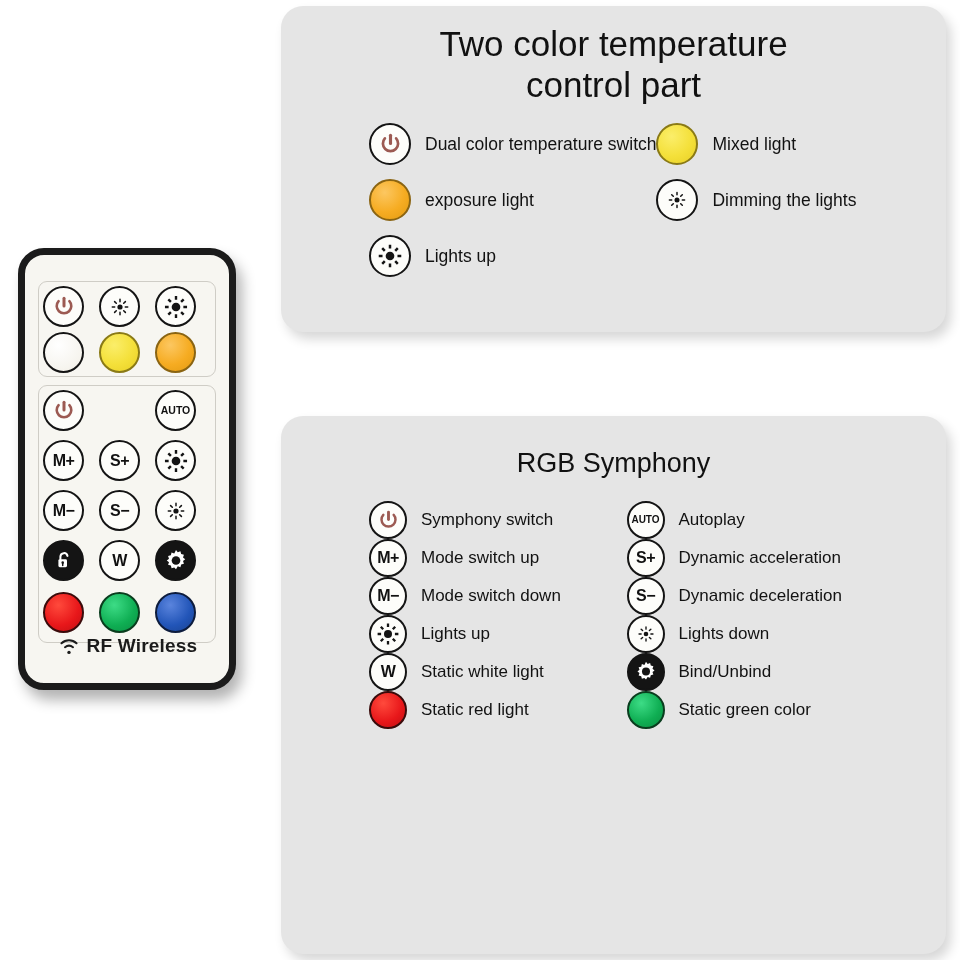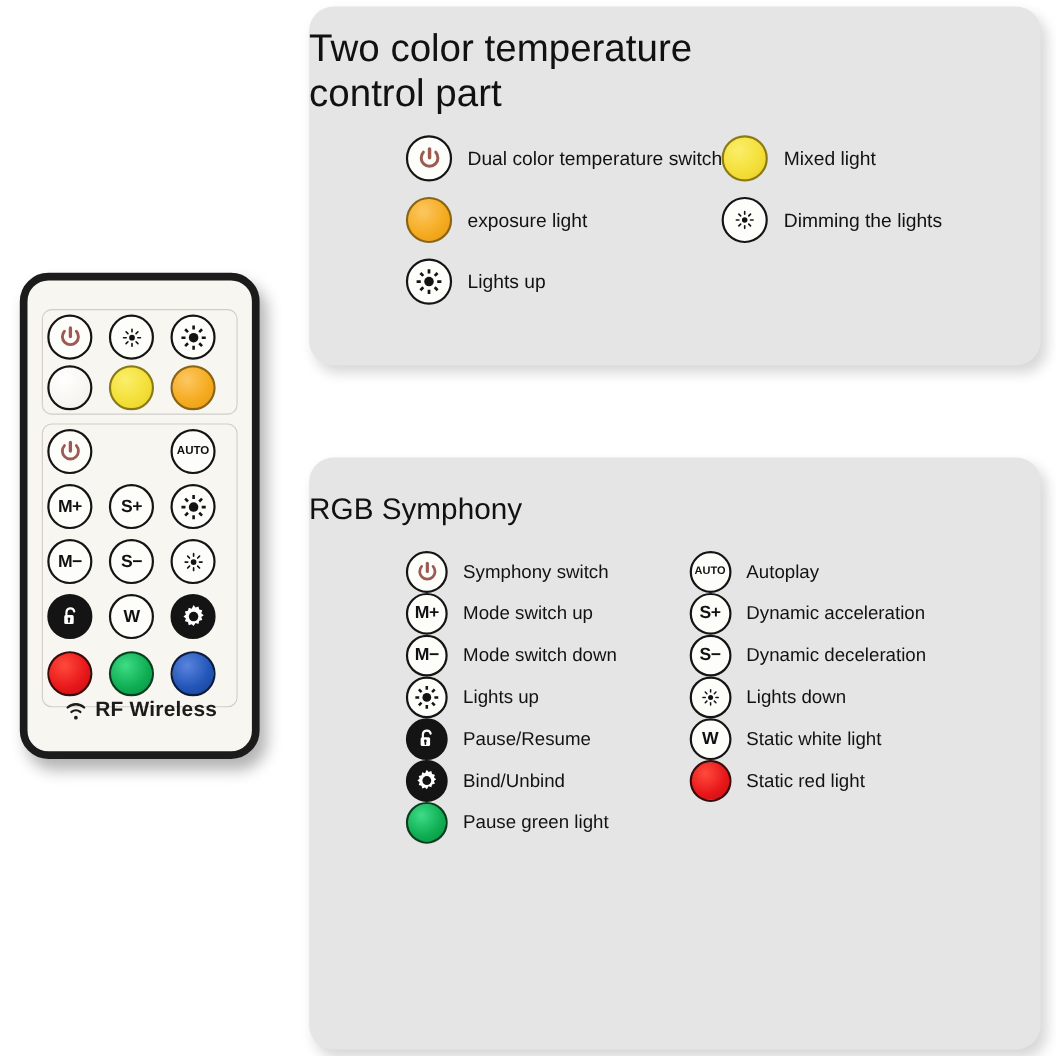--- a/index.html
+++ b/index.html
@@ -81,21 +81,21 @@
   .info-panel {
     position: absolute;
     background: #e5e5e5;
     border-radius: 22px;
     box-shadow: 5px 7px 12px rgba(0,0,0,0.16);
   }
   #panel-cct { left: 281px; top: 6px; width: 665px; height: 326px; }
   #panel-rgb { left: 281px; top: 416px; width: 665px; height: 538px; }
 
   .panel-title {
-    text-align: left;
+    text-align: center;
     color: #111;
     font-weight: normal;
     line-height: 1.16;
   }
   #cct-title { font-size: 35px; padding-top: 18px; }
   #rgb-title { font-size: 27px; padding-top: 32px; }
 
   .legend-grid {
     display: grid;
     grid-template-columns: 1fr 1fr;
@@ -415,31 +415,20 @@
           <circle cx="12" cy="12" r="2.5" fill="#141414"></circle>
           <g stroke="#141414" stroke-width="1.5" stroke-linecap="round">
             <path d="M12 4.4v2.3M12 17.3v2.3M4.4 12h2.3M17.3 12h2.3"></path>
             <path d="M6.7 6.7l1.6 1.6M15.7 15.7l1.6 1.6M17.3 6.7l-1.6 1.6M8.3 15.7l-1.6 1.6"></path>
           </g>
         </svg>
       </span>
       <span class="legend-text">Lights down</span>
     </div>
 
-    <div class="legend-row">
-      <span class="token sm fill-black">
-        <svg width="24" height="24" viewBox="0 0 24 24">
-          <path d="M8.4 10.2V7.6a3.6 3.6 0 0 1 7.1-0.7" stroke="#fff" stroke-width="2" fill="none" stroke-linecap="round"></path>
-          <rect x="6.4" y="10.2" width="8.6" height="8" rx="1.4" fill="#fff"></rect>
-          <circle cx="10.7" cy="13.6" r="1.25" fill="#141414"></circle>
-          <path d="M10.7 14.3v2.2" stroke="#141414" stroke-width="1.5" stroke-linecap="round"></path>
-        </svg>
-      </span>
-      <span class="legend-text">Pause/Resume</span>
-    </div>
 
     <div class="legend-row">
       <span class="token sm">
         <span class="token-label">W</span>
       </span>
       <span class="legend-text">Static white light</span>
     </div>
 
     <div class="legend-row">
       <span class="token sm fill-black">
@@ -451,18 +440,18 @@
       <span class="legend-text">Bind/Unbind</span>
     </div>
 
     <div class="legend-row">
       <span class="token sm fill-red"></span>
       <span class="legend-text">Static red light</span>
     </div>
 
     <div class="legend-row">
       <span class="token sm fill-green"></span>
-      <span class="legend-text">Pause green light</span>
+      <span class="legend-text">Static green color</span>
     </div>
 
 
   </div>
 </div>
 
 </body></html>

